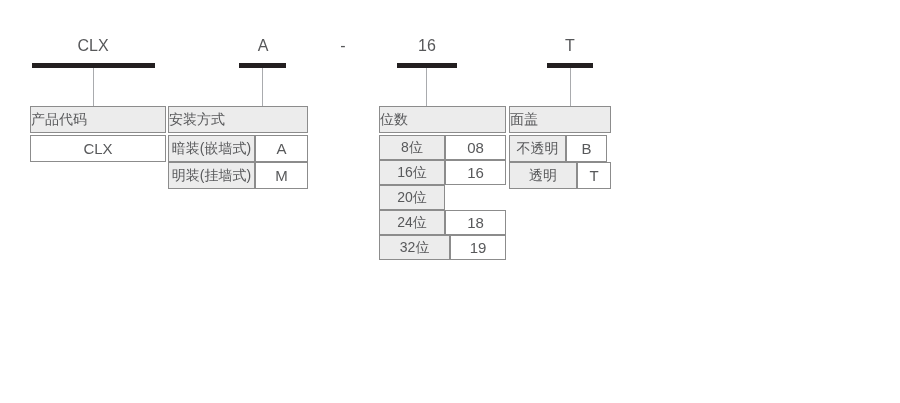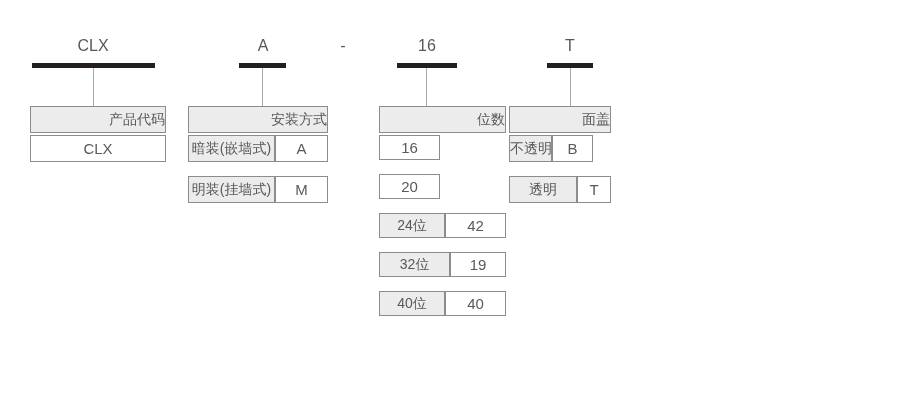--- a/index.html
+++ b/index.html
@@ -31,28 +31,28 @@
     top: 68px;
     height: 38px;
     width: 1px;
     background: #a9abae;
   }
   .tbl { position: absolute; top: 106px; }
   .hdr {
     box-sizing: border-box;
     height: 27px;
     line-height: 25px;
-    text-align: right;
+    text-align: left;
     background: #ececec;
     border: 1px solid #8c8c8c;
     font-size: 14px;
     color: #58595b;
     margin-bottom: 2px;
   }
-  .row { display: flex; margin-bottom: 14px; }
+  .row { display: flex; margin-bottom: 0; }
   .row:last-child { margin-bottom: 0; }
   .cell {
     box-sizing: border-box;
     border: 1px solid #8c8c8c;
     height: 27px;
     line-height: 25px;
     text-align: center;
     font-size: 14px;
     color: #58595b;
     overflow: hidden;
@@ -84,58 +84,59 @@
   <div class="connector" style="left:426px"></div>
   <div class="connector" style="left:570px"></div>
 
   <div class="tbl" style="left:30px;width:136px">
     <div class="hdr">产品代码</div>
     <div class="row">
       <div class="cell white val" style="width:136px">CLX</div>
     </div>
   </div>
 
-  <div class="tbl" style="left:188px;width:140px">
+  <div class="tbl" style="left:168px;width:140px">
     <div class="hdr">安装方式</div>
     <div class="row">
       <div class="cell gray" style="width:108px">暗装(嵌墙式)</div>
       <div class="cell white val" style="width:66px">A</div>
     </div>
     <div class="row">
       <div class="cell gray" style="width:108px">明装(挂墙式)</div>
       <div class="cell white val" style="width:66px">M</div>
     </div>
   </div>
 
   <div class="tbl t3" style="left:379px;width:127px">
     <div class="hdr">位数</div>
     <div class="row">
+      <div class="cell gray" style="width:66px">8位</div>
+      <div class="cell white val" style="width:61px">08</div>
+    </div>
+    <div class="row">
+      <div class="cell gray" style="width:66px">16位</div>
       <div class="cell white val" style="width:61px">16</div>
     </div>
     <div class="row">
-      <div class="cell white val" style="width:61px">20</div>
+      <div class="cell gray" style="width:66px">20位</div>
     </div>
     <div class="row">
       <div class="cell gray" style="width:66px">24位</div>
-      <div class="cell white val" style="width:61px">42</div>
+      <div class="cell white val" style="width:61px">18</div>
     </div>
     <div class="row">
       <div class="cell gray" style="width:78px">32位</div>
       <div class="cell white val" style="width:61px">19</div>
-    </div>
-    <div class="row">
-      <div class="cell gray" style="width:66px">40位</div>
-      <div class="cell white val" style="width:61px">40</div>
     </div>
   </div>
 
   <div class="tbl" style="left:509px;width:102px">
     <div class="hdr">面盖</div>
     <div class="row">
-      <div class="cell gray" style="width:43px">不透明</div>
+      <div class="cell gray" style="width:57px">不透明</div>
       <div class="cell white val" style="width:41px">B</div>
     </div>
     <div class="row">
       <div class="cell gray" style="width:83px">透明</div>
       <div class="cell white val" style="width:41px">T</div>
     </div>
   </div>
 
 </div>
 

